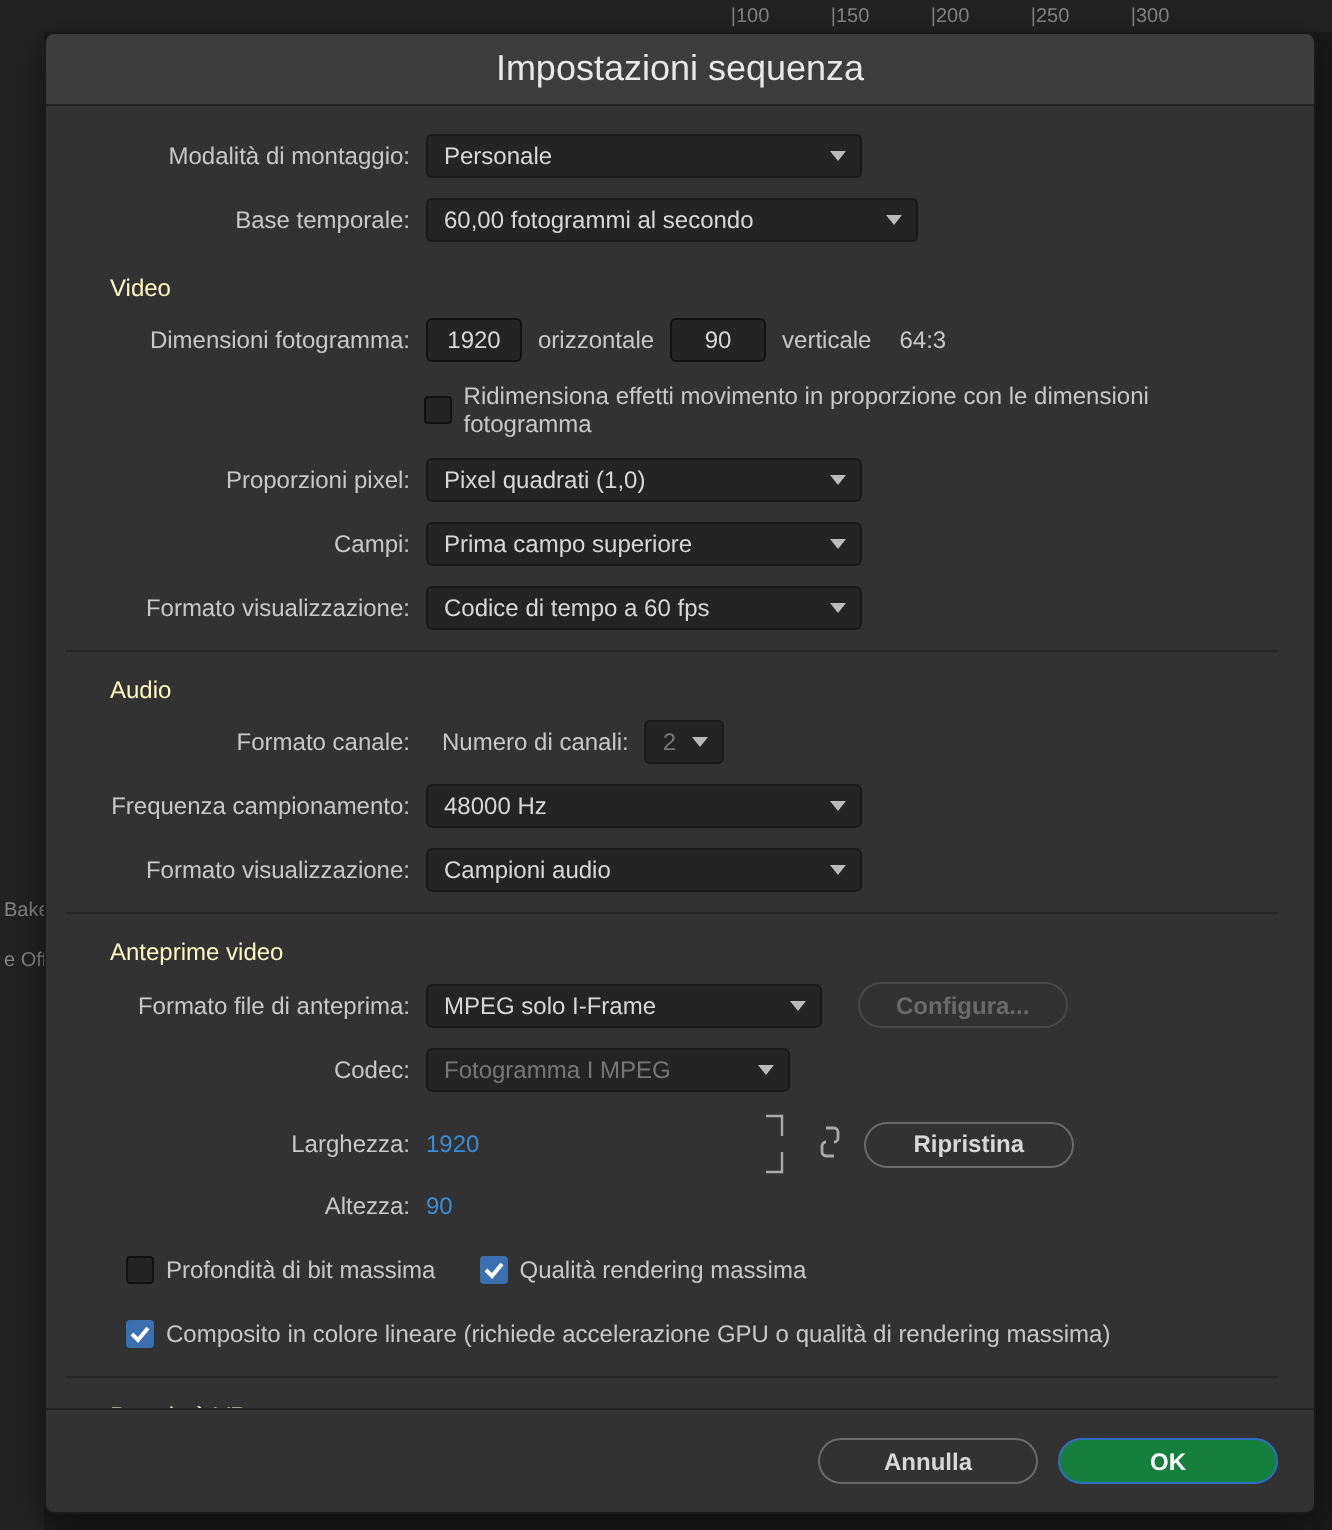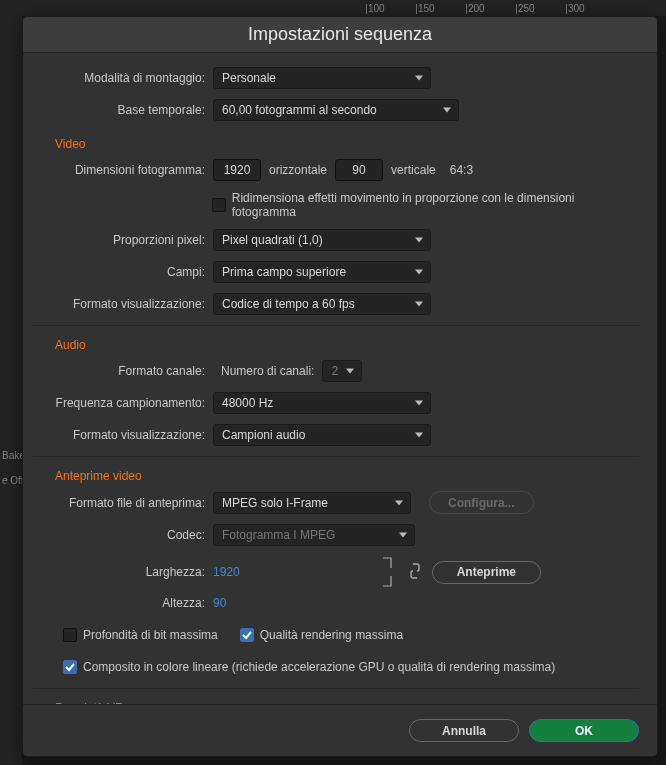--- a/index.html
+++ b/index.html
@@ -4,21 +4,21 @@
 <style>
   * { box-sizing: border-box; font-family: -apple-system, "Segoe UI", Arial, sans-serif; }
   body { margin:0; background:#1a1a1a; color:#c8c8c8; width:666px; height:765px; overflow:hidden; font-size:12px; }
   .ruler { height:16px; background:#232323; color:#888; font-size:10px; display:flex; align-items:center; }
   .ruler span { flex:0 0 auto; width:50px; text-align:center; }
   .dialog { position:absolute; top:16px; left:22px; right:8px; bottom:8px; background:#323232; border:1px solid #1a1a1a; border-radius:5px; box-shadow:0 4px 20px rgba(0,0,0,.5); display:flex; flex-direction:column; }
   .titlebar { text-align:center; padding:7px 0; font-size:18px; color:#e8e8e8; background:#3d3d3d; border-radius:5px 5px 0 0; border-bottom:1px solid #222; }
   .content { flex:1; overflow-y:auto; padding:14px 18px 0 10px; }
   .row { display:flex; align-items:center; margin-bottom:10px; min-height:22px; }
   .lbl { width:180px; text-align:right; padding-right:8px; color:#c8c8c8; }
-  .section { color:#f97316; padding:6px 0 8px 22px; }
+  .section { color:#fef9c3; padding:6px 0 8px 22px; }
   select, .select { appearance:none; -webkit-appearance:none; background:#242424; border:1px solid #1a1a1a; color:#d8d8d8; height:22px; padding:0 22px 0 8px; border-radius:3px; font-size:12px; position:relative; display:inline-flex; align-items:center; }
   .select-wrap { position:relative; display:inline-block; }
   .select-wrap::after { content:""; position:absolute; right:8px; top:50%; width:0; height:0; border-left:4px solid transparent; border-right:4px solid transparent; border-top:5px solid #bbb; transform:translateY(-50%); pointer-events:none; }
   .select.disabled, select:disabled { color:#777; }
   .numbox { background:#242424; border:1px solid #111; color:#d8d8d8; height:22px; width:48px; text-align:center; border-radius:3px; display:inline-flex; align-items:center; justify-content:center; }
   .plain-label { color:#c8c8c8; padding:0 8px; }
   .aspect { color:#c8c8c8; margin-left:6px; }
   .check { display:inline-flex; align-items:center; gap:6px; }
   .cb { width:14px; height:14px; border:1px solid #111; background:#242424; display:inline-flex; align-items:center; justify-content:center; border-radius:2px; }
   .cb.checked { background:#3a6fb0; border-color:#3a6fb0; }
@@ -120,37 +120,37 @@
     <div class="section">Anteprime video</div>
 
     <div class="row">
       <div class="lbl">Formato file di anteprima:</div>
       <div class="select-wrap"><div class="select" style="width:198px">MPEG solo I-Frame</div></div>
       <span style="width:18px"></span>
       <div class="btn disabled">Configura...</div>
     </div>
     <div class="row">
       <div class="lbl">Codec:</div>
-      <div class="select-wrap"><div class="select disabled" style="width:202px">Fotogramma I MPEG</div></div>
+      <div class="select-wrap"><div class="select disabled" style="width:182px">Fotogramma I MPEG</div></div>
     </div>
     <div class="row" style="margin-bottom:4px">
       <div class="lbl">Larghezza:</div>
       <span class="bluev">1920</span>
       <div style="flex:0 0 auto; margin-left:140px; display:flex; align-items:center; gap:12px;">
         <div class="linkicon">
           <svg width="12" height="32" viewBox="0 0 12 32" stroke="#aaa" fill="none" stroke-width="1.2">
               <path d="M0 2 H8 V12 M0 30 H8 V20"></path>
             </svg>
         </div>
         <span style="color:#aaa">
           <svg width="10" height="16" viewBox="0 0 10 16" stroke="#aaa" fill="none" stroke-width="1.4">
               <path d="M3 1h4a2 2 0 012 2v3a2 2 0 01-2 2M7 15H3a2 2 0 01-2-2v-3a2 2 0 012-2"></path>
             </svg>
         </span>
-        <div class="btn" style="padding:0 24px">Anteprime</div>
+        <div class="btn" style="padding:0 24px">Ripristina</div>
       </div>
     </div>
     <div class="row">
       <div class="lbl">Altezza:</div>
       <span class="bluev">90</span>
     </div>
 
     <div class="row" style="padding-left:30px; gap:22px;">
       <label class="check">
         <span class="cb"></span>

